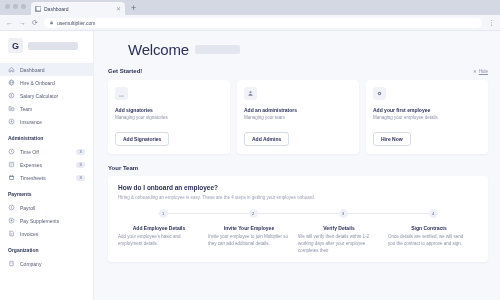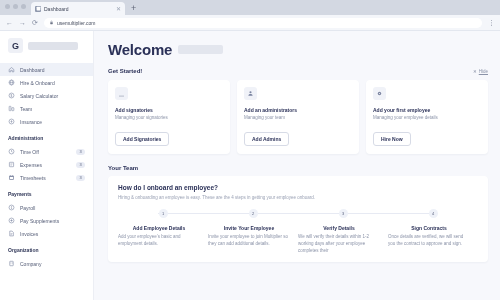--- a/index.html
+++ b/index.html
@@ -151,22 +151,23 @@
   
   .main {
     flex: 1 1 auto;
     padding: 10px 12px 0 14px;
     overflow: hidden;
     min-width: 0;
     position: relative;
   }
   .welcome-row { display: flex; align-items: center; gap: 6px; margin-bottom: 10px; }
   .welcome-title {
-    font-size: 15px; font-weight: bold; color: #2b3158;
+    font-size: 15px; font-weight: normal; color: #2b3158;
     letter-spacing: -0.2px;
+    margin-left: 20px;
   }
   .welcome-name-redacted {
     height: 9px; width: 45px; background: #e3e6ee; border-radius: 2px;
   }
 
   .section-row {
     display: flex; align-items: flex-end; justify-content: space-between;
     margin-bottom: 6px;
   }
   .section-title { font-size: 6px; font-weight: bold; color: #2b3158; }

